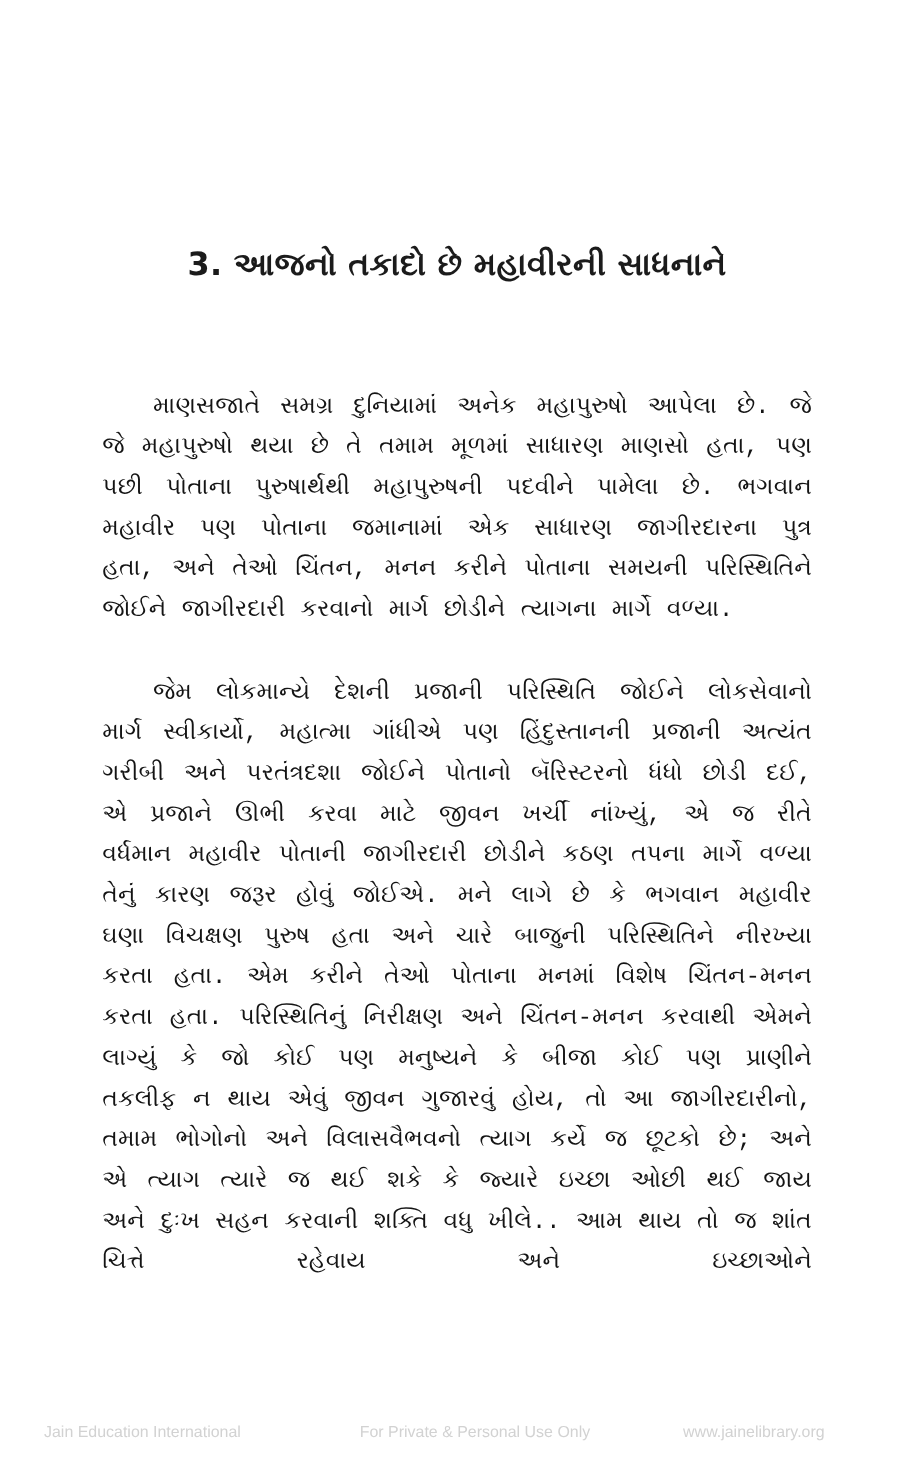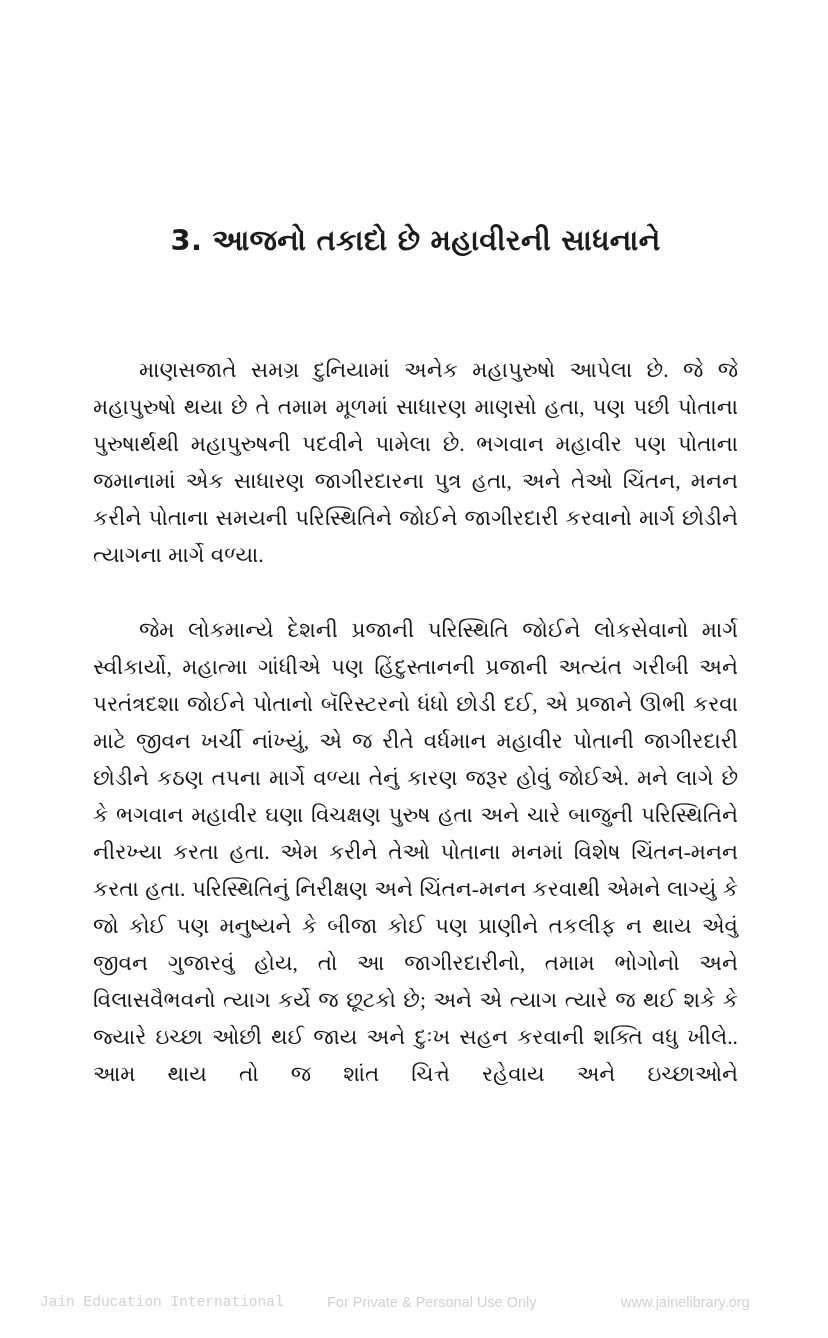--- a/index.html
+++ b/index.html
@@ -46,21 +46,21 @@
     position: absolute;
     left: 93px;
     top: 352px;
     width: 645px;
   }
   .para {
     margin: 0;
     text-indent: 46px;
     text-align: justify;
     text-justify: inter-word;
-    font-family: Liberation Serif, serif;
+    font-family: Liberation Mono, monospace;
     font-size: 21.5px;
     line-height: 37px;
     color: #141414;
     word-spacing: 1px;
   }
   .para.last-open {
     text-align: justify;
     margin-top: 38px;
   }
   
@@ -79,21 +79,21 @@
     height: 24px;
   }
   .footer span {
     position: absolute;
     font-family: "Liberation Sans", "DejaVu Sans", sans-serif;
     font-size: 14.5px;
     color: #d2d2d2;
     white-space: nowrap;
     top: 0;
   }
-  .footer .f-left   { left: 40px; font-family: Liberation Mono, monospace; }
+  .footer .f-left   { left: 40px; }
   .footer .f-center { left: 327px; }
   .footer .f-right  { left: 621px; }
 </style>
 </head>
 <body>
 
 <div class="page">
 
   <div class="title-block">
     <span class="title-line">3. આજનો તકાદો છે મહાવીરની સાધનાને</span>

